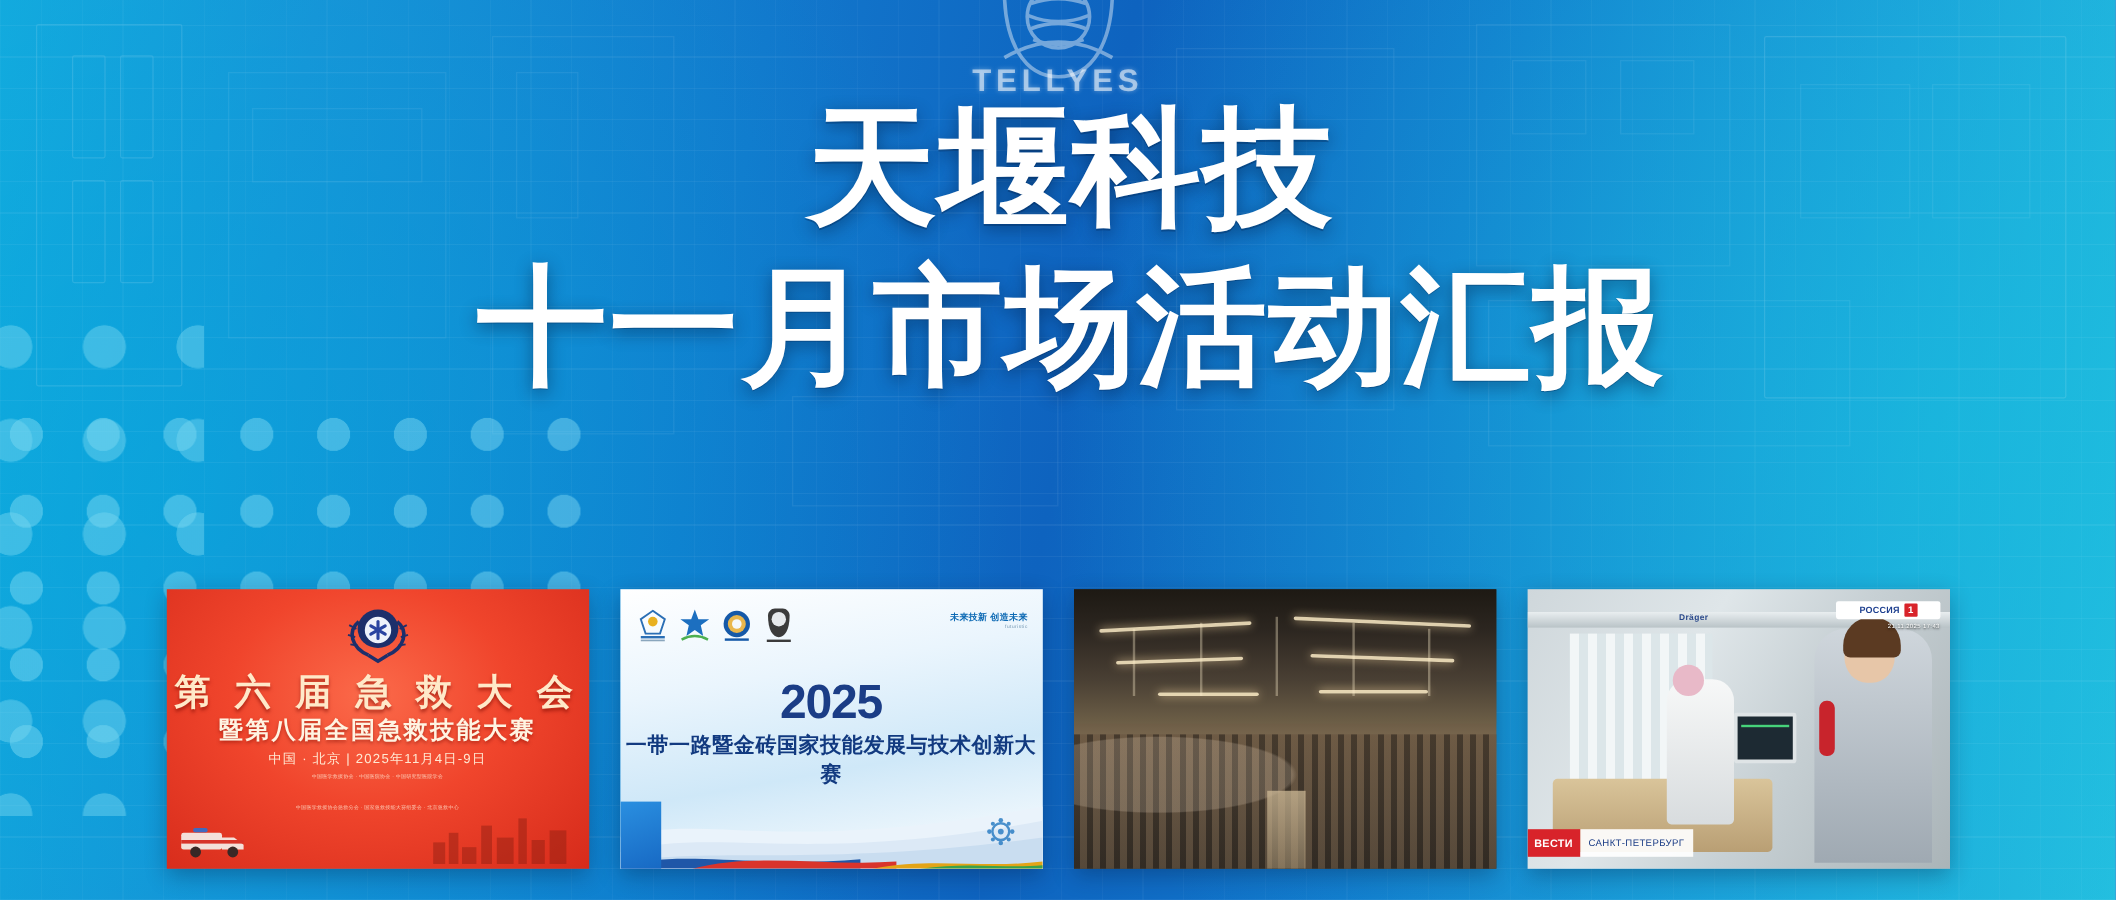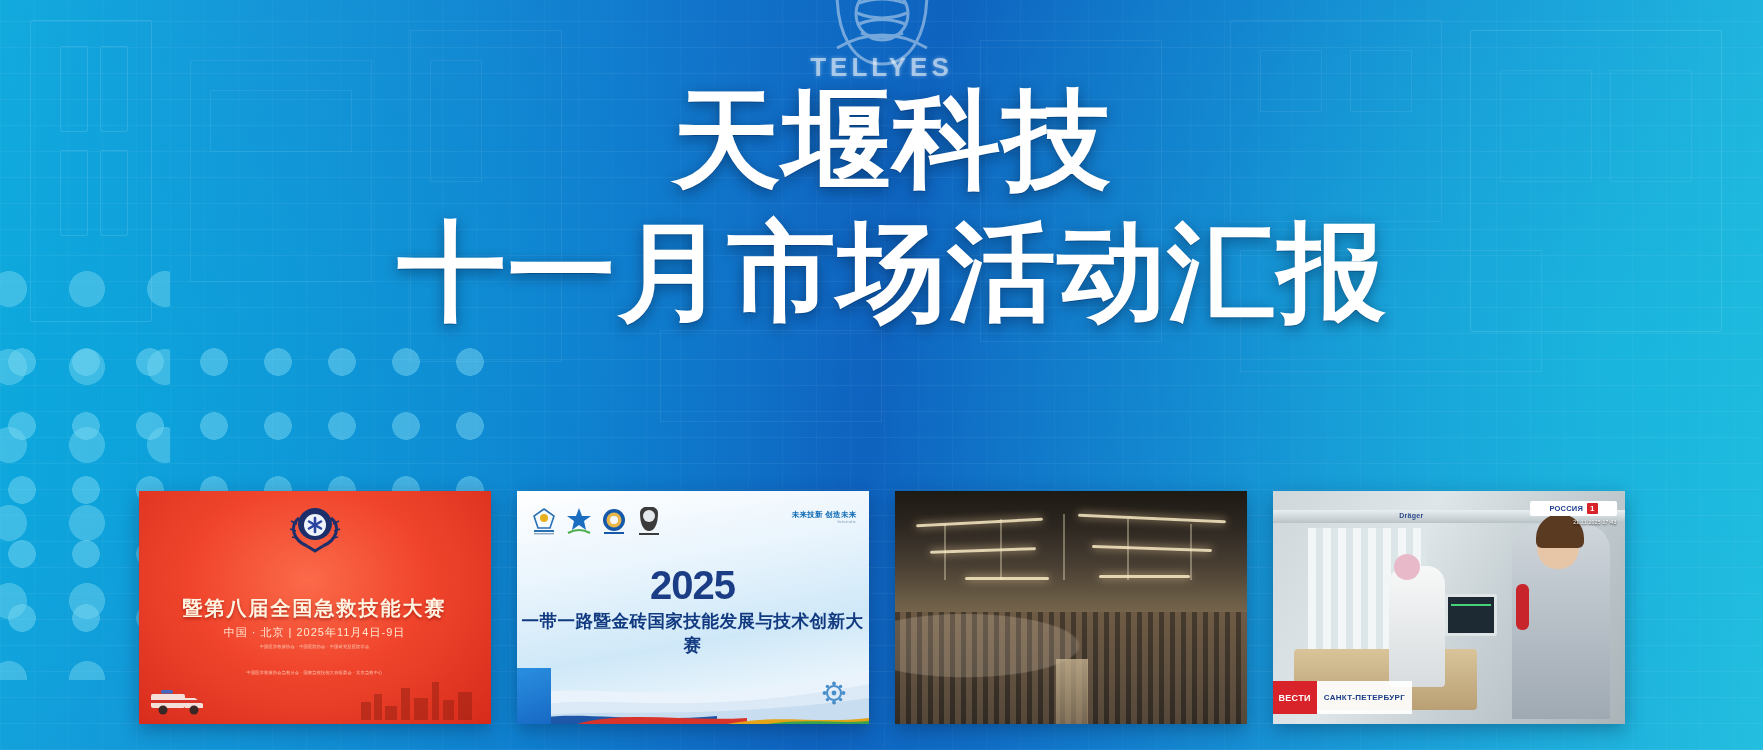--- a/index.html
+++ b/index.html
@@ -164,24 +164,24 @@
     position:absolute;right:8px;top:10px;display:flex;align-items:center;gap:4px;
     background:#ffffff;border-radius:2px;padding:2px 19px;
   }
   .t4 .chan .cn-txt{font-size:7.5px;font-weight:bold;color:#1d3f8f;letter-spacing:.2px;}
   .t4 .chan .one{
     background:#d8232a;color:#fff;font-size:8px;font-weight:bold;
     padding:0 3px;border-radius:1px;line-height:11px;
   }
   .t4 .vdate{position:absolute;right:8px;top:28px;font-size:5px;color:#fff;letter-spacing:.3px;text-shadow:0 1px 2px #000;}
   .t4 .lower{
-    position:absolute;left:0;bottom:10px;display:flex;align-items:stretch;height:33px;
+    position:absolute;left:0;bottom:10px;display:flex;align-items:stretch;height:23px;
   }
   .t4 .lower .vesti{background:#d8232a;color:#fff;font-size:9px;font-weight:bold;padding:0 6px;display:flex;align-items:center;letter-spacing:.3px;}
-  .t4 .lower .city{background:rgba(255,255,255,.92);color:#1b3d86;font-size:8px;font-weight:bold;padding:0 7px;display:flex;align-items:center;letter-spacing:.3px;}
+  .t4 .lower .city{background:rgba(255,255,255,.92);color:#1b3d86;font-size:8px;font-weight:normal;padding:0 7px;display:flex;align-items:center;letter-spacing:.3px;}
 </style>
 </head>
 <body>
 
 <div class="banner">
 
   <div class="blueprint">
     <div class="bp-grid"></div>
     <div class="bp-block" style="left:30px;top:20px;width:120px;height:300px;"></div>
     <div class="bp-block" style="left:60px;top:46px;width:26px;height:84px;"></div>
@@ -241,20 +241,21 @@
         <path d="M22 42 L30 47 L38 42" fill="none" stroke="#1d2f6b" stroke-width="3"></path>
         <g stroke="#1d2f6b" stroke-width="1.6">
           <line x1="12" y1="20" x2="6" y2="17"></line>
             <line x1="11" y1="27" x2="5" y2="25"></line>
           <line x1="13" y1="34" x2="7" y2="33"></line>
           <line x1="48" y1="20" x2="54" y2="17"></line>
             <line x1="49" y1="27" x2="55" y2="25"></line>
           <line x1="47" y1="34" x2="53" y2="33"></line>
         </g>
       </svg>
+      <div class="big">第 六 届 急 救 大 会</div>
       <div class="sub">暨第八届全国急救技能大赛</div>
       <div class="date">中国 · 北京  |  2025年11月4日-9日</div>
       <div class="fine a">中国医学救援协会 · 中国医院协会 · 中国研究型医院学会</div>
       <div class="fine b">中国医学救援协会急救分会 · 国家急救技能大赛组委会 · 北京急救中心</div>
       <svg class="skyline" viewBox="0 0 120 40">
         <g fill="#8e1f12" opacity=".85">
           <rect x="4" y="22" width="10" height="18"></rect>
             <rect x="17" y="14" width="8" height="26"></rect>
           <rect x="28" y="26" width="12" height="14"></rect>
             <rect x="44" y="8" width="9" height="32"></rect>

